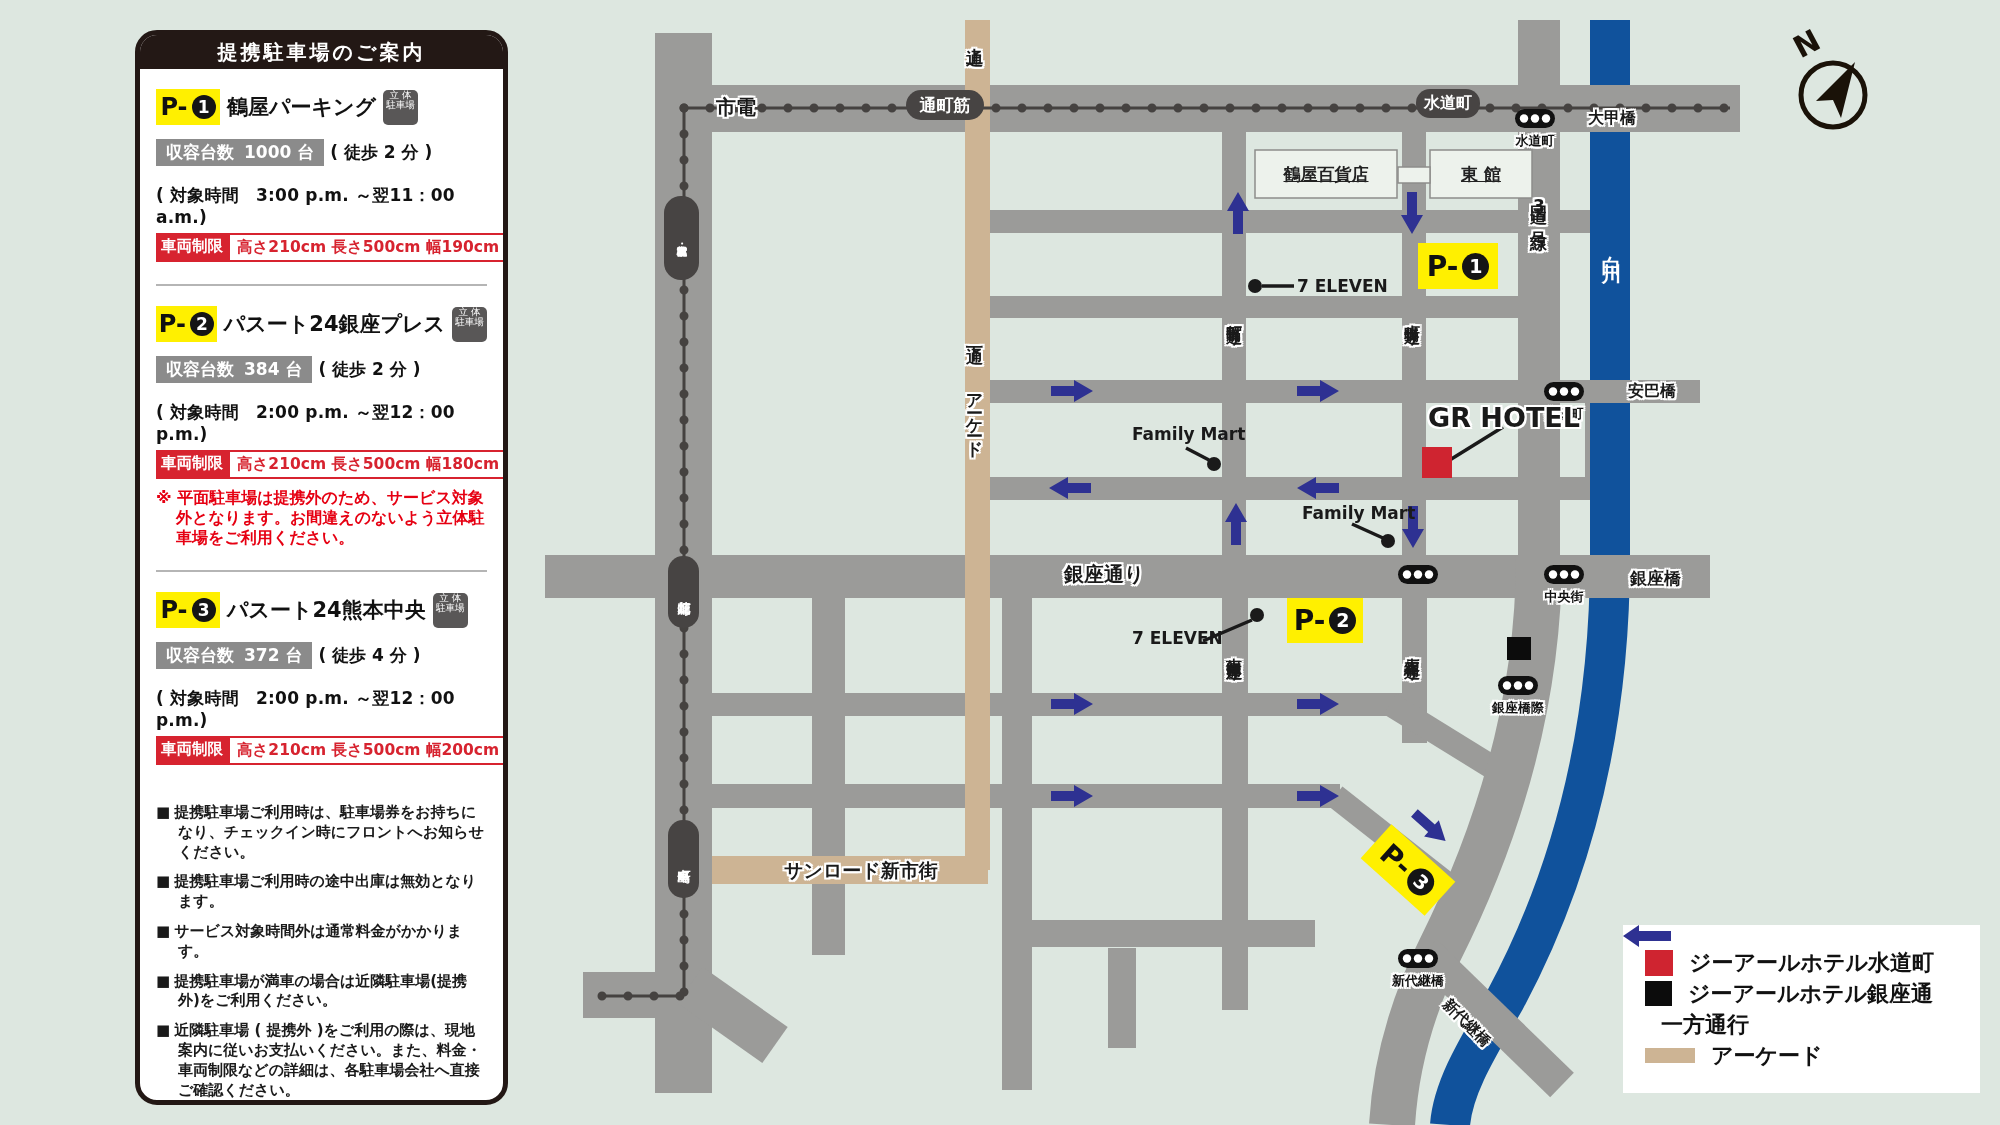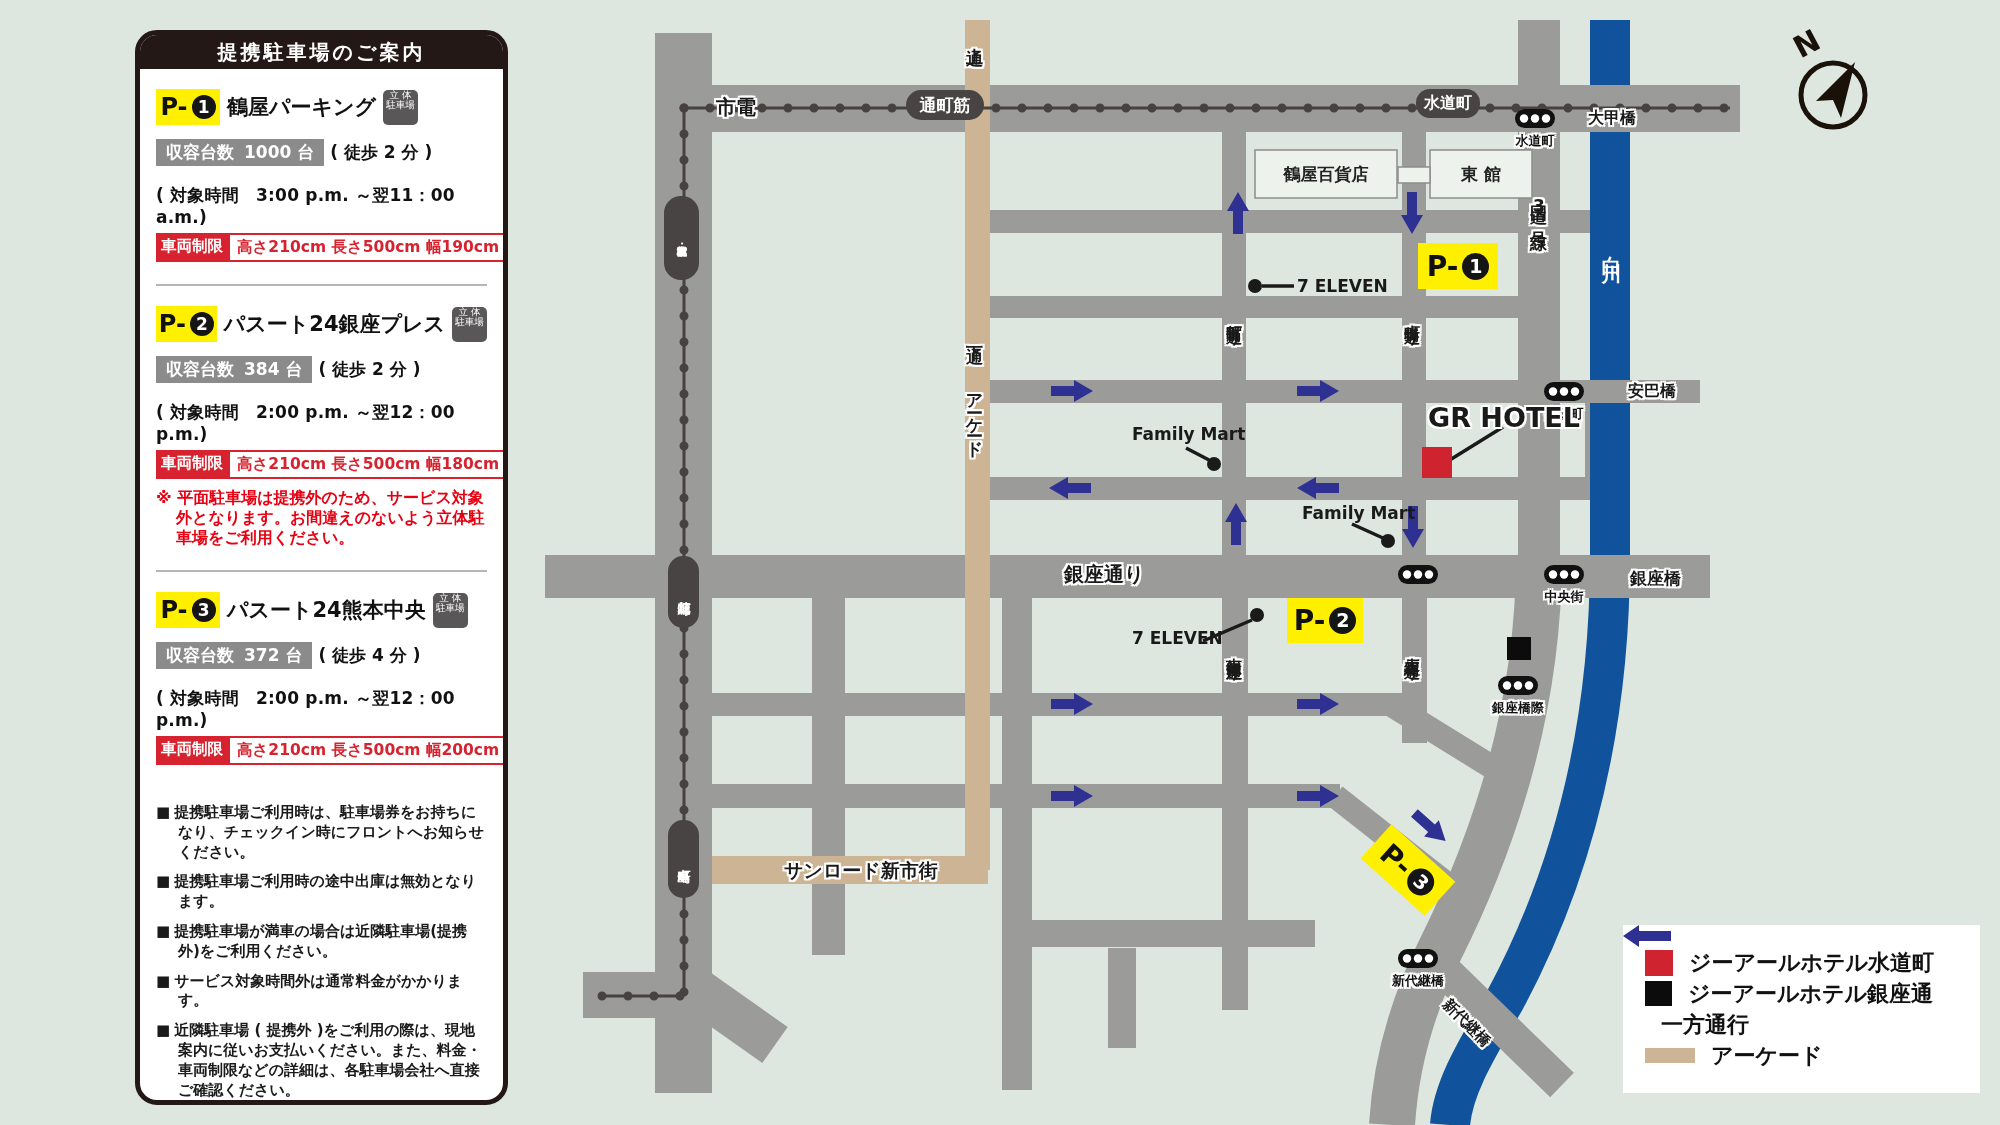--- a/index.html
+++ b/index.html
@@ -44,21 +44,21 @@
   .map { position:absolute; left:540px; top:0; width:1460px; height:1125px; }
   .map svg { position:absolute; left:0; top:0; }
   .mlabel { position:absolute; font-weight:bold; color:#1a1a1a; white-space:nowrap; }
   .ol { text-shadow:-2px -2px 0 #fff,2px -2px 0 #fff,-2px 2px 0 #fff,2px 2px 0 #fff,
          -2px 0 0 #fff,2px 0 0 #fff,0 -2px 0 #fff,0 2px 0 #fff; }
   .vtext { writing-mode:vertical-rl; text-orientation:upright; letter-spacing:2px; }
   .station-text { position:absolute; color:#fff; font-weight:bold; display:flex;
                   align-items:center; justify-content:center; }
   .tl-label { position:absolute; font-size:13px; font-weight:bold; transform:translateX(-50%); }
   .bldg-label { position:absolute; display:flex; align-items:center; justify-content:center;
-                font-size:17px; font-weight:bold; color:#222; }
+                font-size:17px; font-weight:bold; color:#222;text-decoration:underline; }
   .map .pbadge { position:absolute; }
   .p1 { left:878px; top:243px; width:80px; height:46px; }
   .p2 { left:747px; top:598px; width:76px; height:45px; }
   .p3 { left:825px; top:847px; width:86px; height:46px; transform:rotate(42deg); }
   .map .pbadge .pdash { font-size:28px; }
   .map .pnum { width:27px; height:27px; line-height:27px; font-size:19px; }
   .compass-n { position:absolute; left:1254px; top:26px; font-size:30px; font-weight:900;
                color:#1a1208; transform:rotate(-28deg); }
 
   
@@ -155,22 +155,22 @@
       <div class="hours">( 対象時間　2:00 p.m. ～翌12：00 p.m.)</div>
       <div class="limit-row">
         <span class="limit-tag">車両制限</span>
         <span class="limit-val">高さ210cm 長さ500cm 幅200cm</span>
       </div>
     </div>
 
     <div class="notes">
       <div class="note"><span class="bullet">■</span><span>提携駐車場ご利用時は、駐車場券をお持ちになり、チェックイン時にフロントへお知らせください。</span></div>
       <div class="note"><span class="bullet">■</span><span>提携駐車場ご利用時の途中出庫は無効となります。</span></div>
+      <div class="note"><span class="bullet">■</span><span>サービス対象時間外は通常料金がかかります。</span></div>
       <div class="note"><span class="bullet">■</span><span>提携駐車場が満車の場合は近隣駐車場(提携外)をご利用ください。</span></div>
-      <div class="note"><span class="bullet">■</span><span>サービス対象時間外は通常料金がかかります。</span></div>
       <div class="note"><span class="bullet">■</span><span>近隣駐車場 ( 提携外 )をご利用の際は、現地案内に従いお支払いください。また、料金・車両制限などの詳細は、各駐車場会社へ直接ご確認ください。</span></div>
       <div class="note"><span class="bullet">■</span><span>一方通行・進入禁止の標識にご注意ください。</span></div>
       <div class="note"><span class="bullet">■</span><span>道順などご不明な点がございましたらお気軽にご連絡ください。</span></div>
 
     </div>
   </div>
 </div>
 
 <div class="map">
 <svg width="1460" height="1125" viewBox="0 0 1460 1125">

